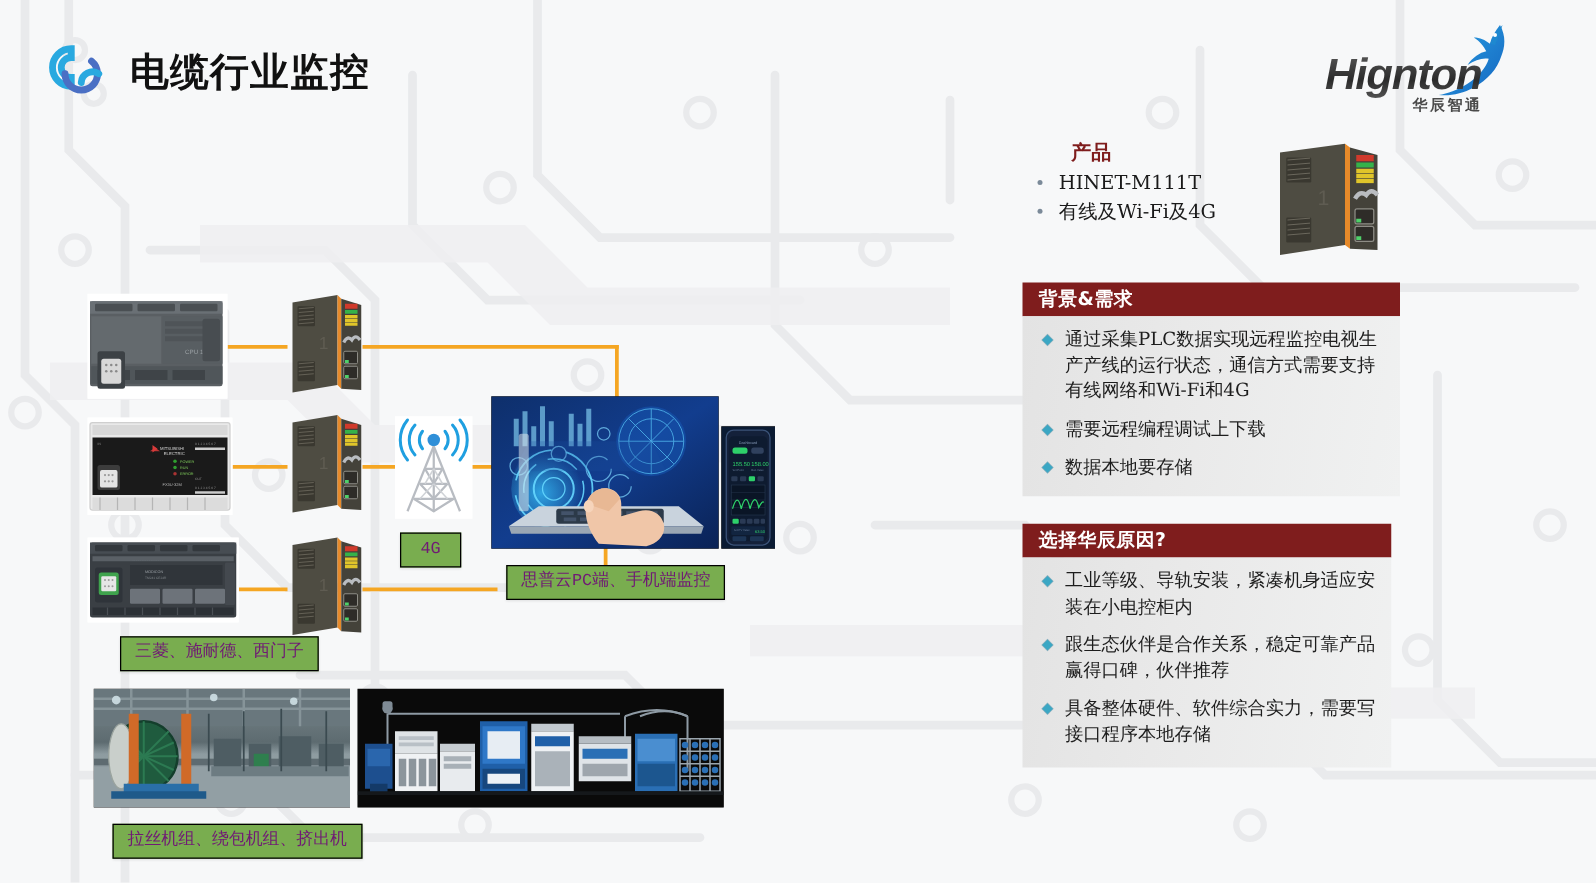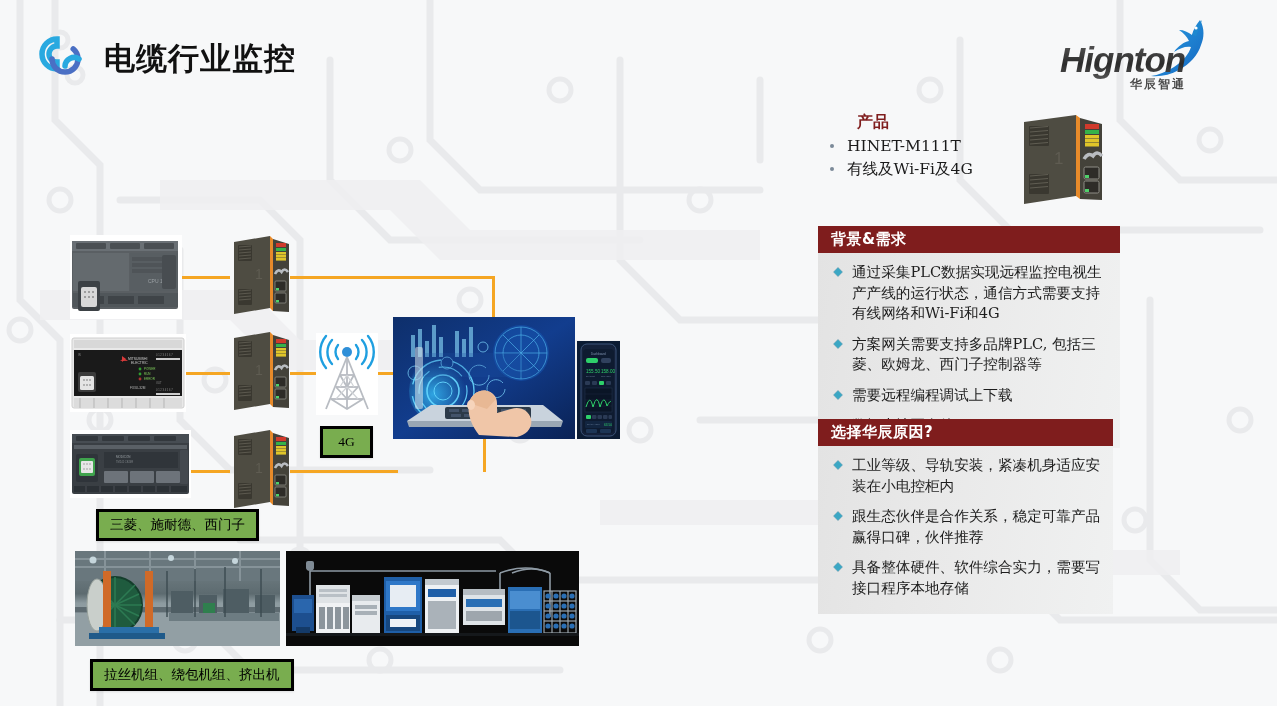--- a/index.html
+++ b/index.html
@@ -91,24 +91,24 @@
 
   
   .diagram{position:absolute;left:0;top:0;width:820px;height:706px;z-index:2;}
   .wire{position:absolute;background:#f5a623;z-index:2;}
 
   .plc{position:absolute;z-index:3;background:#fff;}
   .gw{position:absolute;z-index:3;}
 
   .glabel{
     position:absolute;z-index:6;
-    background:#79ad4f;border:3px solid #000000;
-    color:#000000;font-size:13.5px;line-height:20px;
+    background:#79ad4f;border:1px solid #000000;
+    color:#701a75;font-size:13.5px;line-height:20px;
     padding:3px 11px;white-space:nowrap;
-    font-family:Liberation Serif, serif;
+    font-family:Liberation Mono, monospace;
     box-shadow:0 1px 2px rgba(0,0,0,.10);
   }
 
   .photo{position:absolute;z-index:3;overflow:hidden;background:#111;}
 
   
   .fill{width:100%;height:100%;display:block;}
 </style>
 </head>
 <body>
@@ -238,21 +238,20 @@
       <text x="36" y="52" font-size="17" fill="#5f5c52" font-family="sans-serif">1</text>
     </g>
   </svg>
 </div>
 
 <div class="panel" id="panel-bg">
   <div class="panel-bar">背景&amp;需求</div>
   <div class="panel-body">
     <ul>
       <li>通过采集PLC数据实现远程监控电视生产产线的运行状态，通信方式需要支持有线网络和Wi-Fi和4G</li>
-      <li>方案网关需要支持多品牌PLC, 包括三菱、欧姆龙、西门子控制器等</li>
       <li>需要远程编程调试上下载</li>
       <li>数据本地要存储</li>
     </ul>
   </div>
 </div>
 
 <div class="panel" id="panel-why">
   <div class="panel-bar">选择华辰原因?</div>
   <div class="panel-body">
     <ul>
@@ -669,20 +668,21 @@
       <rect x="8" y="80" width="27" height="7" rx="1" fill="#122540"></rect>
       <text x="10" y="84" font-size="2.2" fill="#6a7f9c" font-family="sans-serif">Set PV Value</text>
       <text x="27" y="85" font-size="3.2" fill="#2ed06a" font-family="sans-serif">63.50</text>
       <g fill="#1d3555">
           <rect x="9" y="88" width="11" height="4" rx="1"></rect>
           <rect x="23" y="88" width="11" height="4" rx="1"></rect>
         </g>
     </svg>
   </div>
 
+  <div class="glabel" style="left:405px;top:452px;">思普云PC端、手机端监控</div>
 
   <div class="glabel" style="left:96px;top:509px;">三菱、施耐德、西门子</div>
 
   <div class="photo" style="left:75px;top:551px;width:205px;height:95px;">
     <svg class="fill" viewBox="0 0 205 95">
       <defs>
         <linearGradient id="fg1" x1="0" y1="0" x2="0" y2="1">
           <stop offset="0" stop-color="#7d8a8f"></stop>
             <stop offset="0.45" stop-color="#5d6b70"></stop>
           <stop offset="0.55" stop-color="#8d9ba0"></stop>

